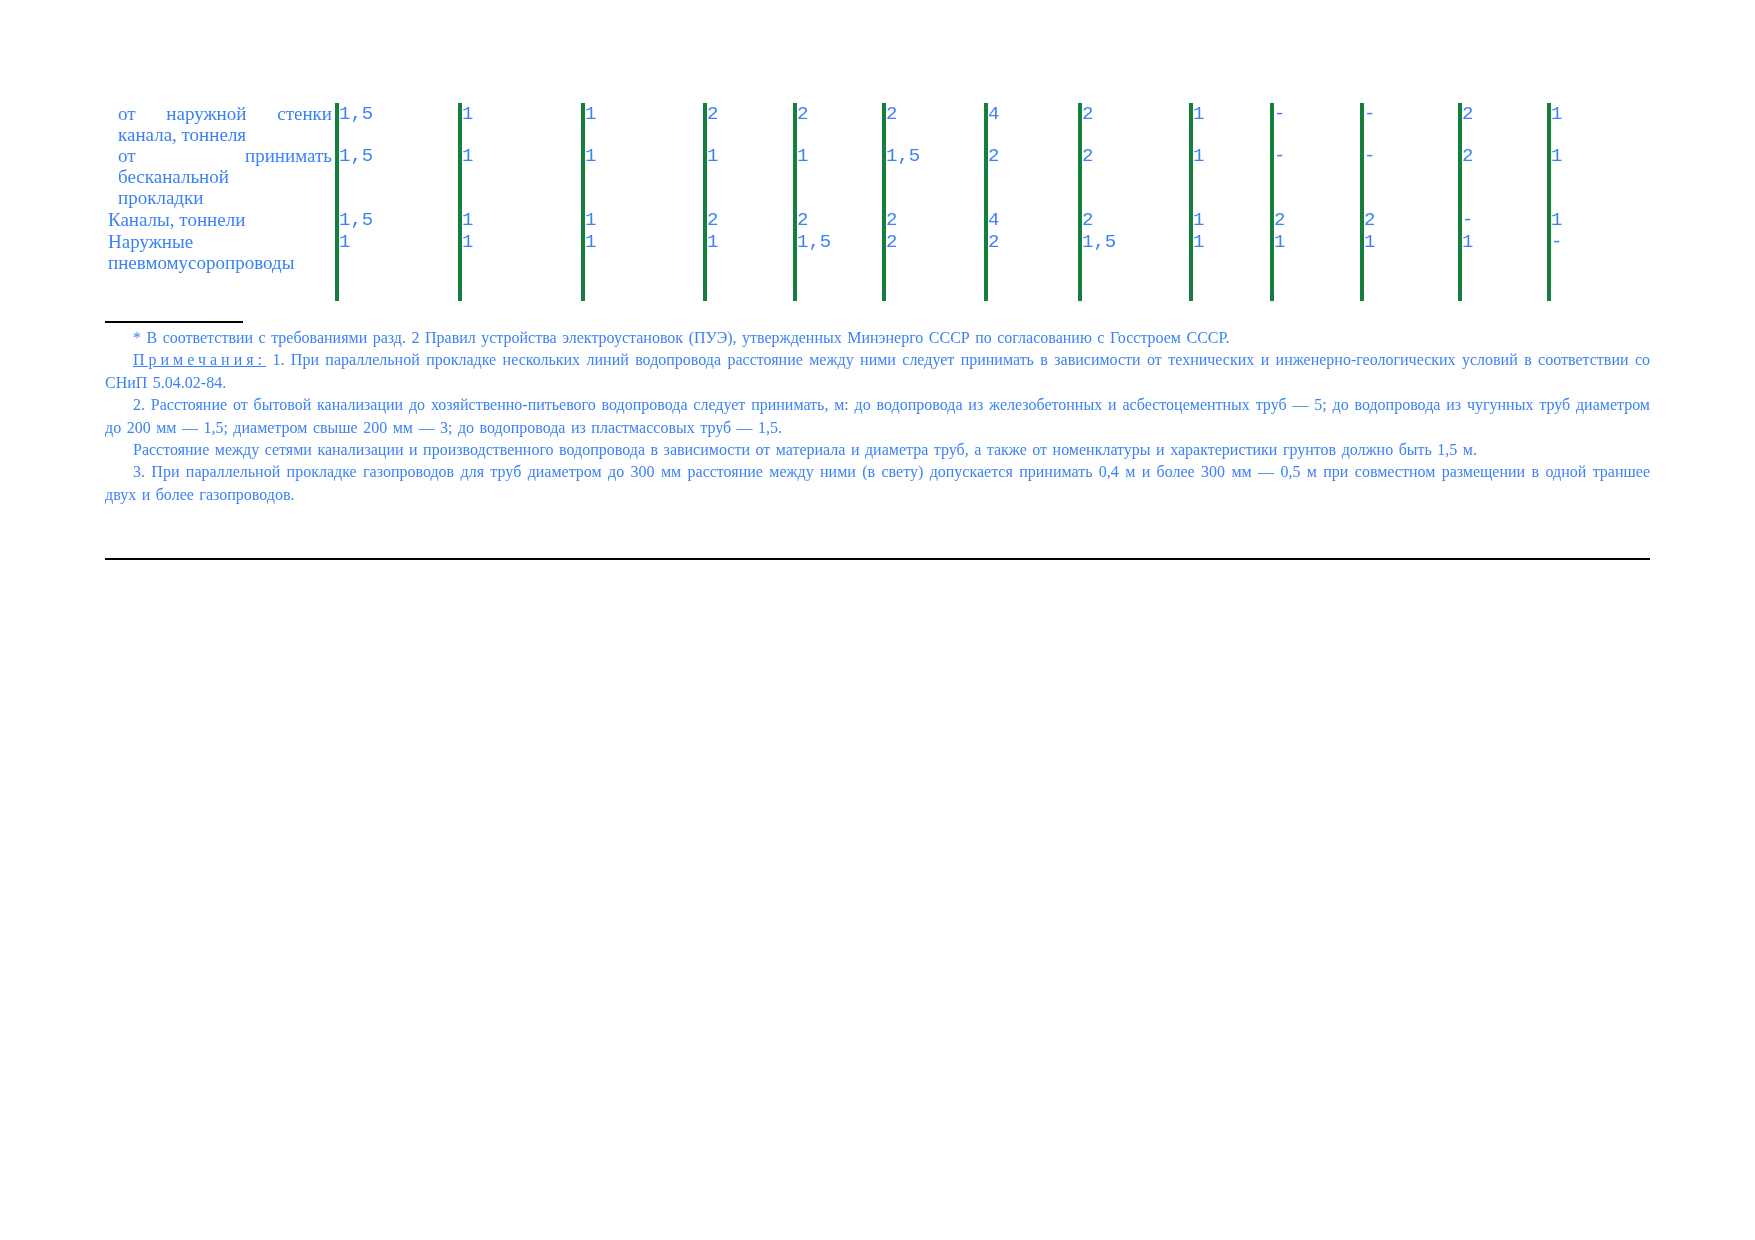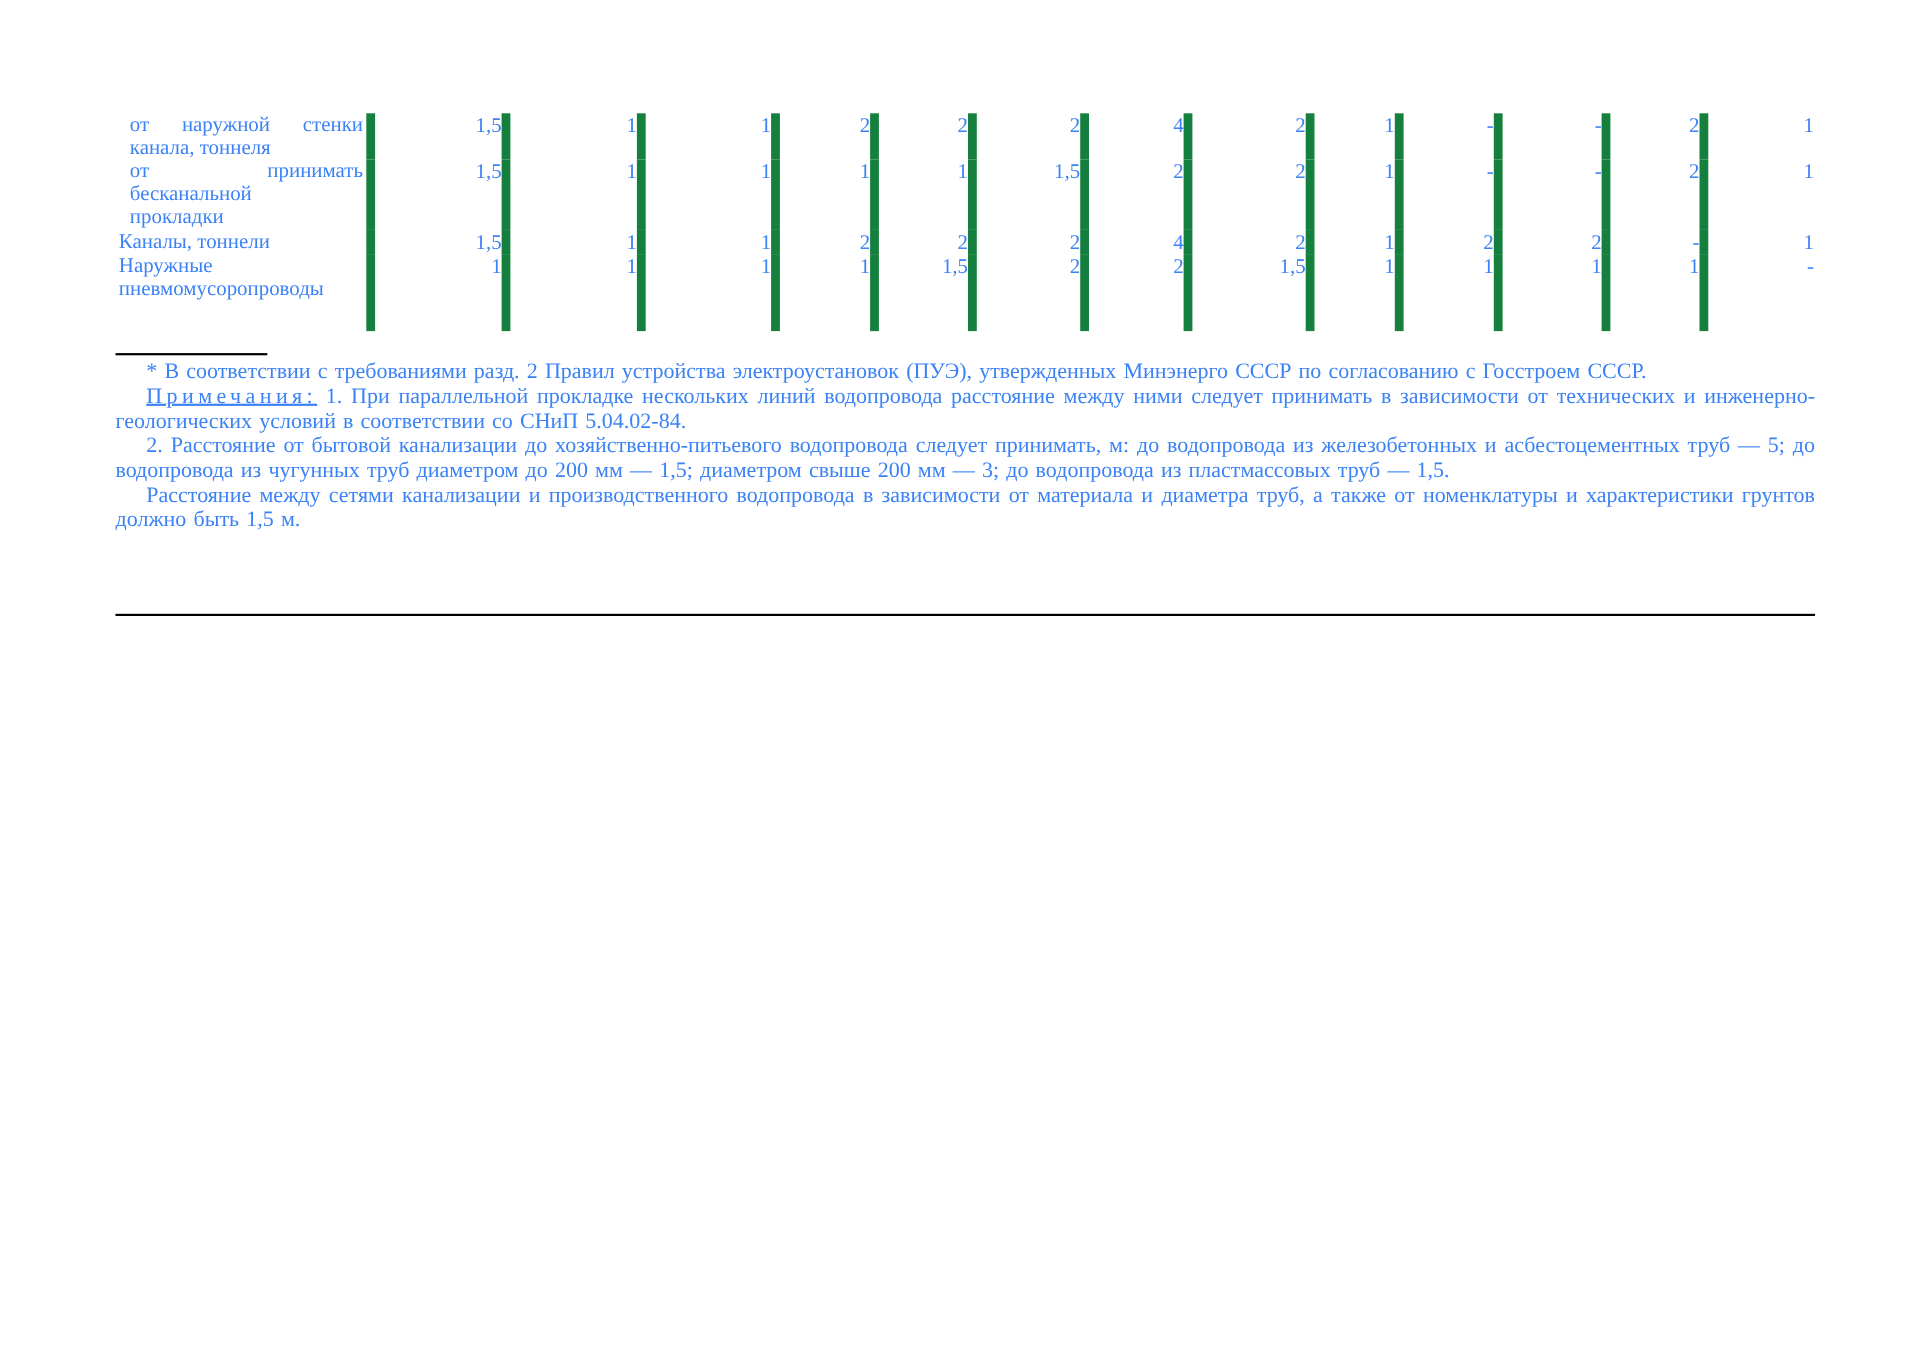--- a/index.html
+++ b/index.html
@@ -27,23 +27,24 @@
     table-layout: fixed;
     width: 1549px;
   }
   table.dist td {
     vertical-align: top;
     font-size: 19px;
     line-height: 21px;
     padding: 0;
   }
   table.dist td.val {
-    border-left: 8px solid #15803d;
-    text-align: right;
+    border-left: 4px solid #15803d;
+    text-align: left;
     padding-top: 1px;
+    font-family: Liberation Mono, monospace;
   }
   table.dist td.label {
     padding-left: 8px;
     padding-right: 3px;
   }
   table.dist td.label.ind {
     padding-left: 18px;
   }
   table.dist tr:nth-child(1) { height: 42px; }
   table.dist tr:nth-child(2) { height: 64px; }
@@ -63,21 +64,21 @@
     height: 0;
     border-top: 2px solid #000000;
   }
 
   
   .notes {
     position: absolute;
     left: 105px;
     top: 327px;
     width: 1545px;
-    font-size: 20px;
+    font-size: 16px;
     line-height: 22.4px;
     text-align: justify;
     word-spacing: 1.5px;
   }
   .notes p {
     margin: 0;
     text-indent: 28px;
   }
   .sp {
     letter-spacing: 4px;
@@ -198,17 +199,18 @@
     </table>
   </div>
 
   <div class="sep"></div>
 
   <div class="notes">
     <p>* В соответствии с требованиями разд. 2 Правил устройства электроустановок (ПУЭ), утвержденных Минэнерго СССР по согласованию с Госстроем СССР.</p>
     <p><span class="sp">Примечания:</span> <span>1. При параллельной прокладке нескольких линий водопровода расстояние между ними следует принимать в зависимости от технических и инженерно-геологических условий в соответствии со СНиП 5.04.02-84.</span></p>
     <p>2. Расстояние от бытовой канализации до хозяйственно-питьевого водопровода следует принимать, м: до водопровода из железобетонных и асбестоцементных труб — 5; до водопровода из чугунных труб диаметром до 200 мм — 1,5; диаметром свыше 200 мм — 3; до водопровода из пластмассовых труб — 1,5.</p>
     <p>Расстояние между сетями канализации и производственного водопровода в зависимости от материала и диаметра труб, а также от номенклатуры и характеристики грунтов должно быть 1,5 м.</p>
+    <p>3. При параллельной прокладке газопроводов для труб диаметром до 300 мм расстояние между ними (в свету) допускается принимать 0,4 м и более 300 мм — 0,5 м при совместном размещении в одной траншее двух и более газопроводов.</p>
   </div>
 
   <div class="rule"></div>
 
 </div>
 
 </body></html>

